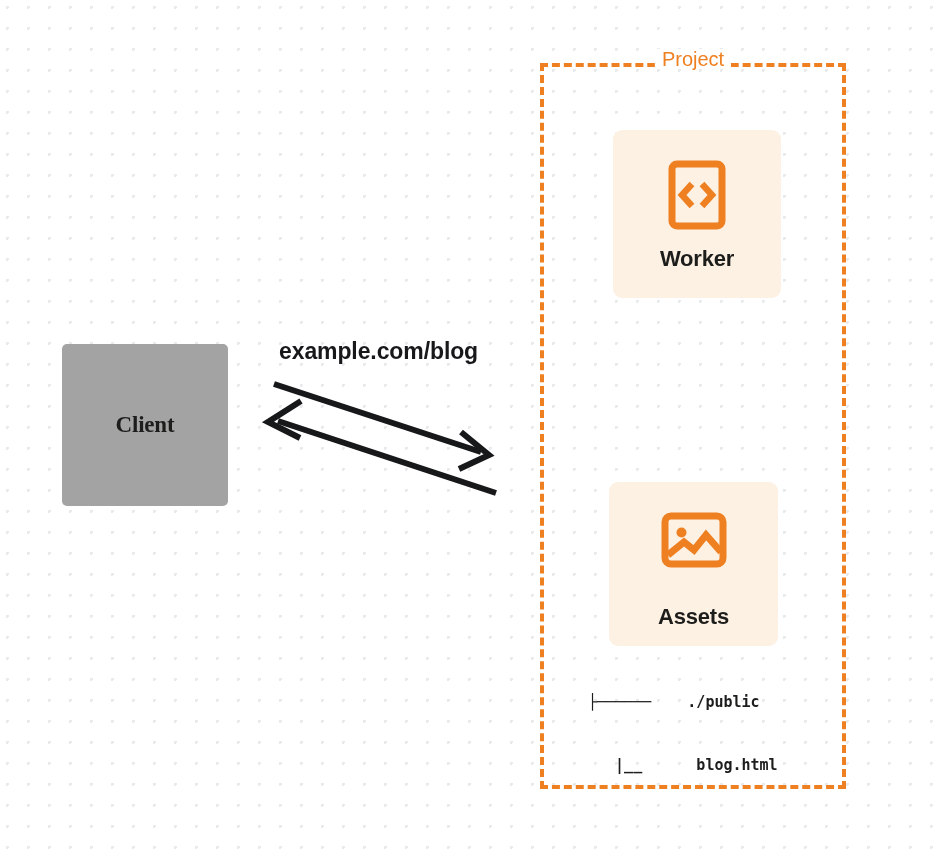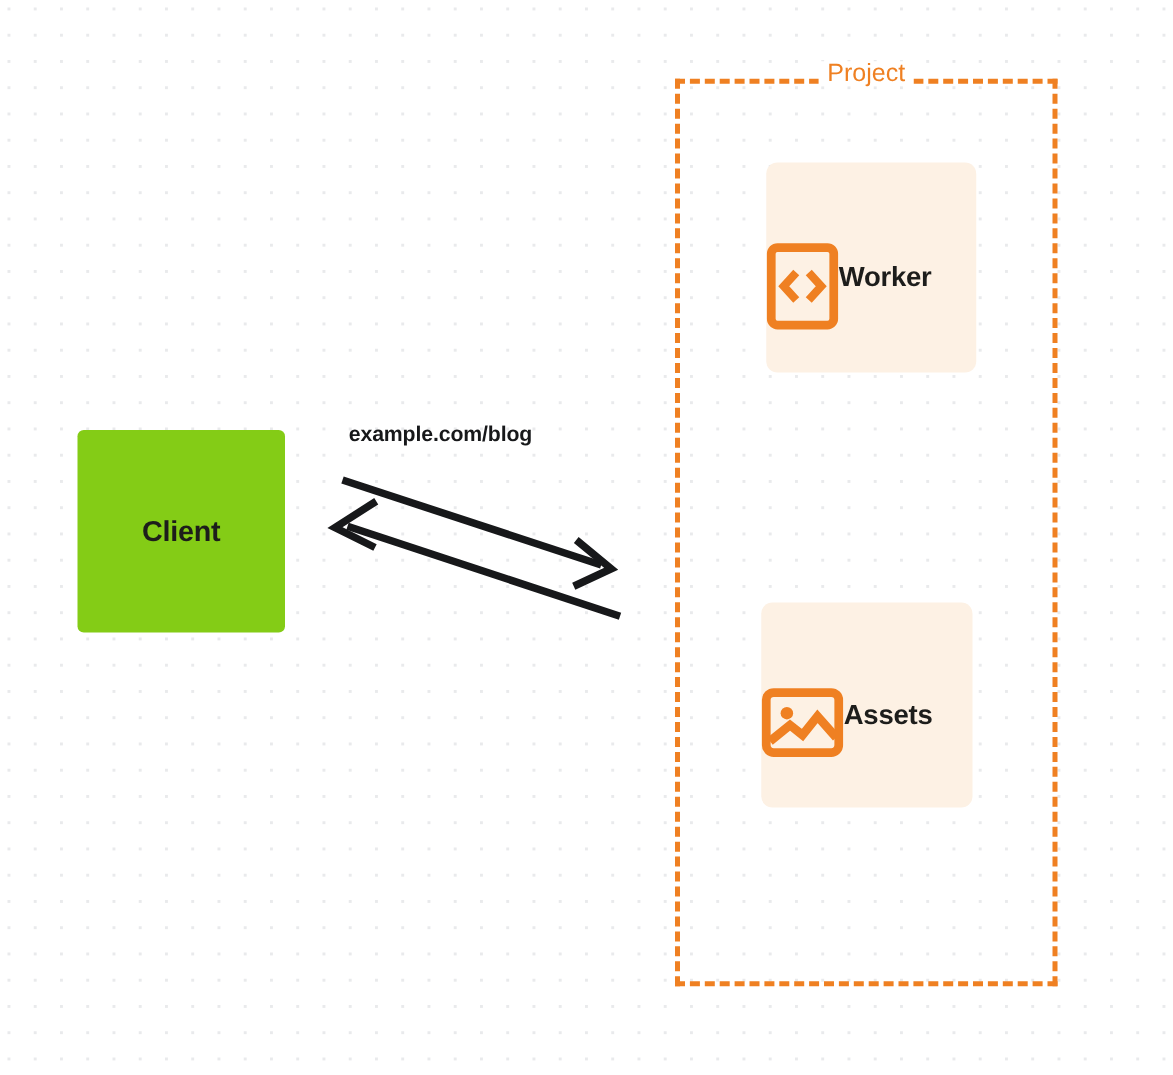--- a/index.html
+++ b/index.html
@@ -24,39 +24,40 @@
     inset: 0;
   }
 
   
   #client-node {
     position: absolute;
     left: 62px;
     top: 344px;
     width: 166px;
     height: 162px;
-    background: #84cc16;
+    background: #a3a3a3;
     border-radius: 5px;
     display: flex;
     align-items: center;
     justify-content: center;
+    font-family: Liberation Serif, serif;
   }
   #client-node .node-label {
     font-size: 23px;
     font-weight: bold;
     color: #1d1d1b;
     letter-spacing: -0.2px;
   }
 
   
   #request-label {
     position: absolute;
     left: 279px;
     top: 338px;
-    font-size: 17px;
+    font-size: 23px;
     font-weight: bold;
     color: #17181a;
     letter-spacing: -0.1px;
     white-space: nowrap;
   }
 
   
   #arrows-svg {
     position: absolute;
     left: 0;
@@ -88,21 +89,21 @@
     line-height: 1;
     white-space: nowrap;
   }
 
   
   .card {
     position: absolute;
     background: #fdf1e4;
     border-radius: 9px;
     display: flex;
-    flex-direction: row;
+    flex-direction: column;
     align-items: center;
     justify-content: flex-start;
   }
   #worker-card {
     left: 613px;
     top: 130px;
     width: 168px;
     height: 168px;
   }
   #assets-card {
@@ -119,21 +120,21 @@
     margin-top: 28px;
   }
   .card-label {
     margin-top: 16px;
     font-size: 22px;
     font-weight: bold;
     color: #1d1d1b;
     letter-spacing: -0.2px;
   }
   #assets-card .card-label {
-    margin-top: 16px;
+    margin-top: 34px;
   }
 
   
   #file-tree {
     position: absolute;
     left: 588px;
     top: 650px;
     font-family: "DejaVu Sans Mono", "Liberation Mono", monospace;
     font-size: 15px;
     font-weight: bold;
@@ -189,16 +190,18 @@
       <svg width="66" height="60" viewBox="0 0 66 60">
         <rect x="4" y="6" width="58" height="48" rx="6" ry="6" fill="none" stroke="#ef8022" stroke-width="7"></rect>
         <circle cx="20.5" cy="22.5" r="5" fill="#ef8022"></circle>
         <polyline points="7,45 23,32 33,40 45,25 60,42" fill="none" stroke="#ef8022" stroke-width="7" stroke-linecap="butt" stroke-linejoin="miter"></polyline>
       </svg>
     </div>
     <div class="card-label">Assets</div>
   </div>
 
   <div id="file-tree">
+    <span class="tree-row">├──────    ./public</span>
+    <span class="tree-row">   |__      blog.html</span>
     
   </div>
 
 </div>
 
 </body></html>

